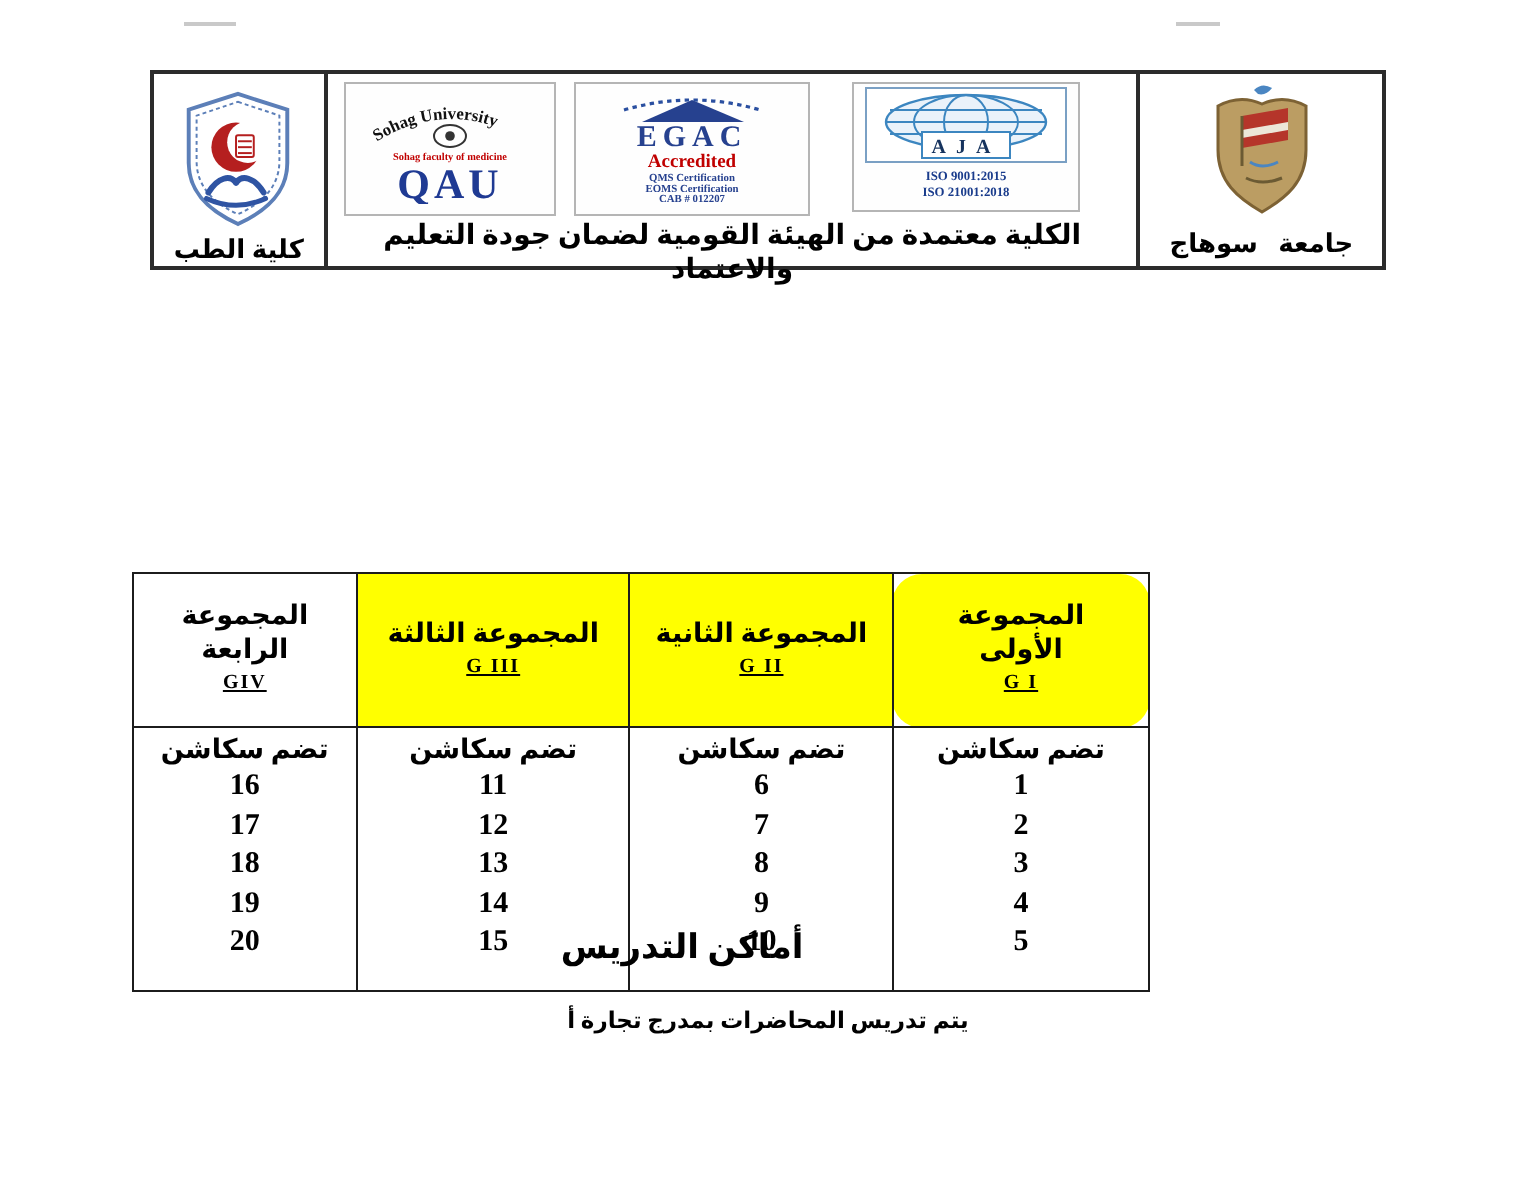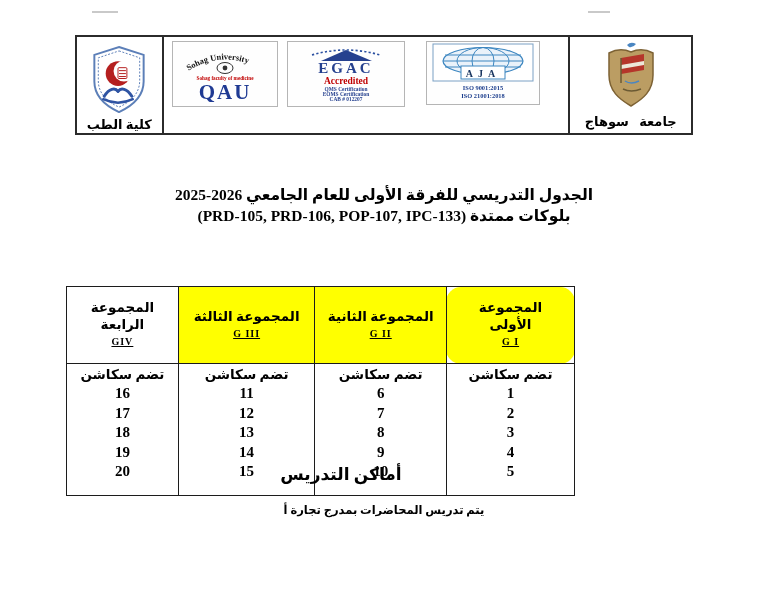--- a/index.html
+++ b/index.html
@@ -126,40 +126,37 @@
             <line x1="16" y1="19" x2="96" y2="19" stroke="#3c86c0" stroke-width="1"></line>
             <line x1="18" y1="25" x2="94" y2="25" stroke="#3c86c0" stroke-width="1"></line>
             <rect x="34" y="24" width="44" height="13" fill="#ffffff" stroke="#3c86c0" stroke-width="1"></rect>
             <text x="56" y="34.5" text-anchor="middle" font-size="10" font-weight="bold" letter-spacing="5" fill="#16335e">AJA</text>
             <text x="56" y="48" text-anchor="middle" font-size="6.4" font-weight="bold" fill="#1a3c8c">ISO 9001:2015</text>
             <text x="56" y="56" text-anchor="middle" font-size="6.4" font-weight="bold" fill="#1a3c8c">ISO 21001:2018</text>
           </svg>
         </div>
 
       </div>
+      <div class="accr-text">الكلية معتمدة من الهيئة القومية لضمان جودة التعليم والاعتماد</div>
     </div>
 
     <div class="hcell cell-university">
       <svg width="64" height="70" viewBox="0 0 64 70">
         <path d="M28,4 Q32,0 37,3 Q34,7 30,6 Z" fill="#4a86c2"></path>
         <path d="M10,12 Q21,6 32,11 Q43,6 54,12 L54,34 C54,50 44,58 32,65 C20,58 10,50 10,34 Z" fill="#bb9d63" stroke="#7d6234" stroke-width="1.5"></path>
         <polygon points="22,17 45,13 45,29 22,33" fill="#b5352a"></polygon>
         <polygon points="22,24 45,20 45,24 22,28" fill="#ece6d8"></polygon>
         <line x1="22" y1="17" x2="22" y2="42" stroke="#6b5a33" stroke-width="1.5"></line>
         <path d="M26,40 Q32,44 40,40" fill="none" stroke="#4a86c2" stroke-width="1.5"></path>
         <path d="M24,48 Q32,52 42,48" fill="none" stroke="#6b5a33" stroke-width="1.5"></path>
       </svg>
       <div class="logo-label">جامعة سوهاج</div>
     </div>
   </div>
 
-  <div class="title-block">
-    <div>الجدول التدريسي للفرقة الأولى للعام الجامعي 2026-2025</div>
-    <div>بلوكات ممتدة (PRD-105, PRD-106, POP-107, IPC-133)</div>
-  </div>
 
 
   <table class="groups-table" dir="rtl">
     <colgroup>
       <col style="width:25.2%">
         <col style="width:25.9%">
         <col style="width:26.9%">
         <col style="width:22.0%">
     </colgroup>
     <tbody>

